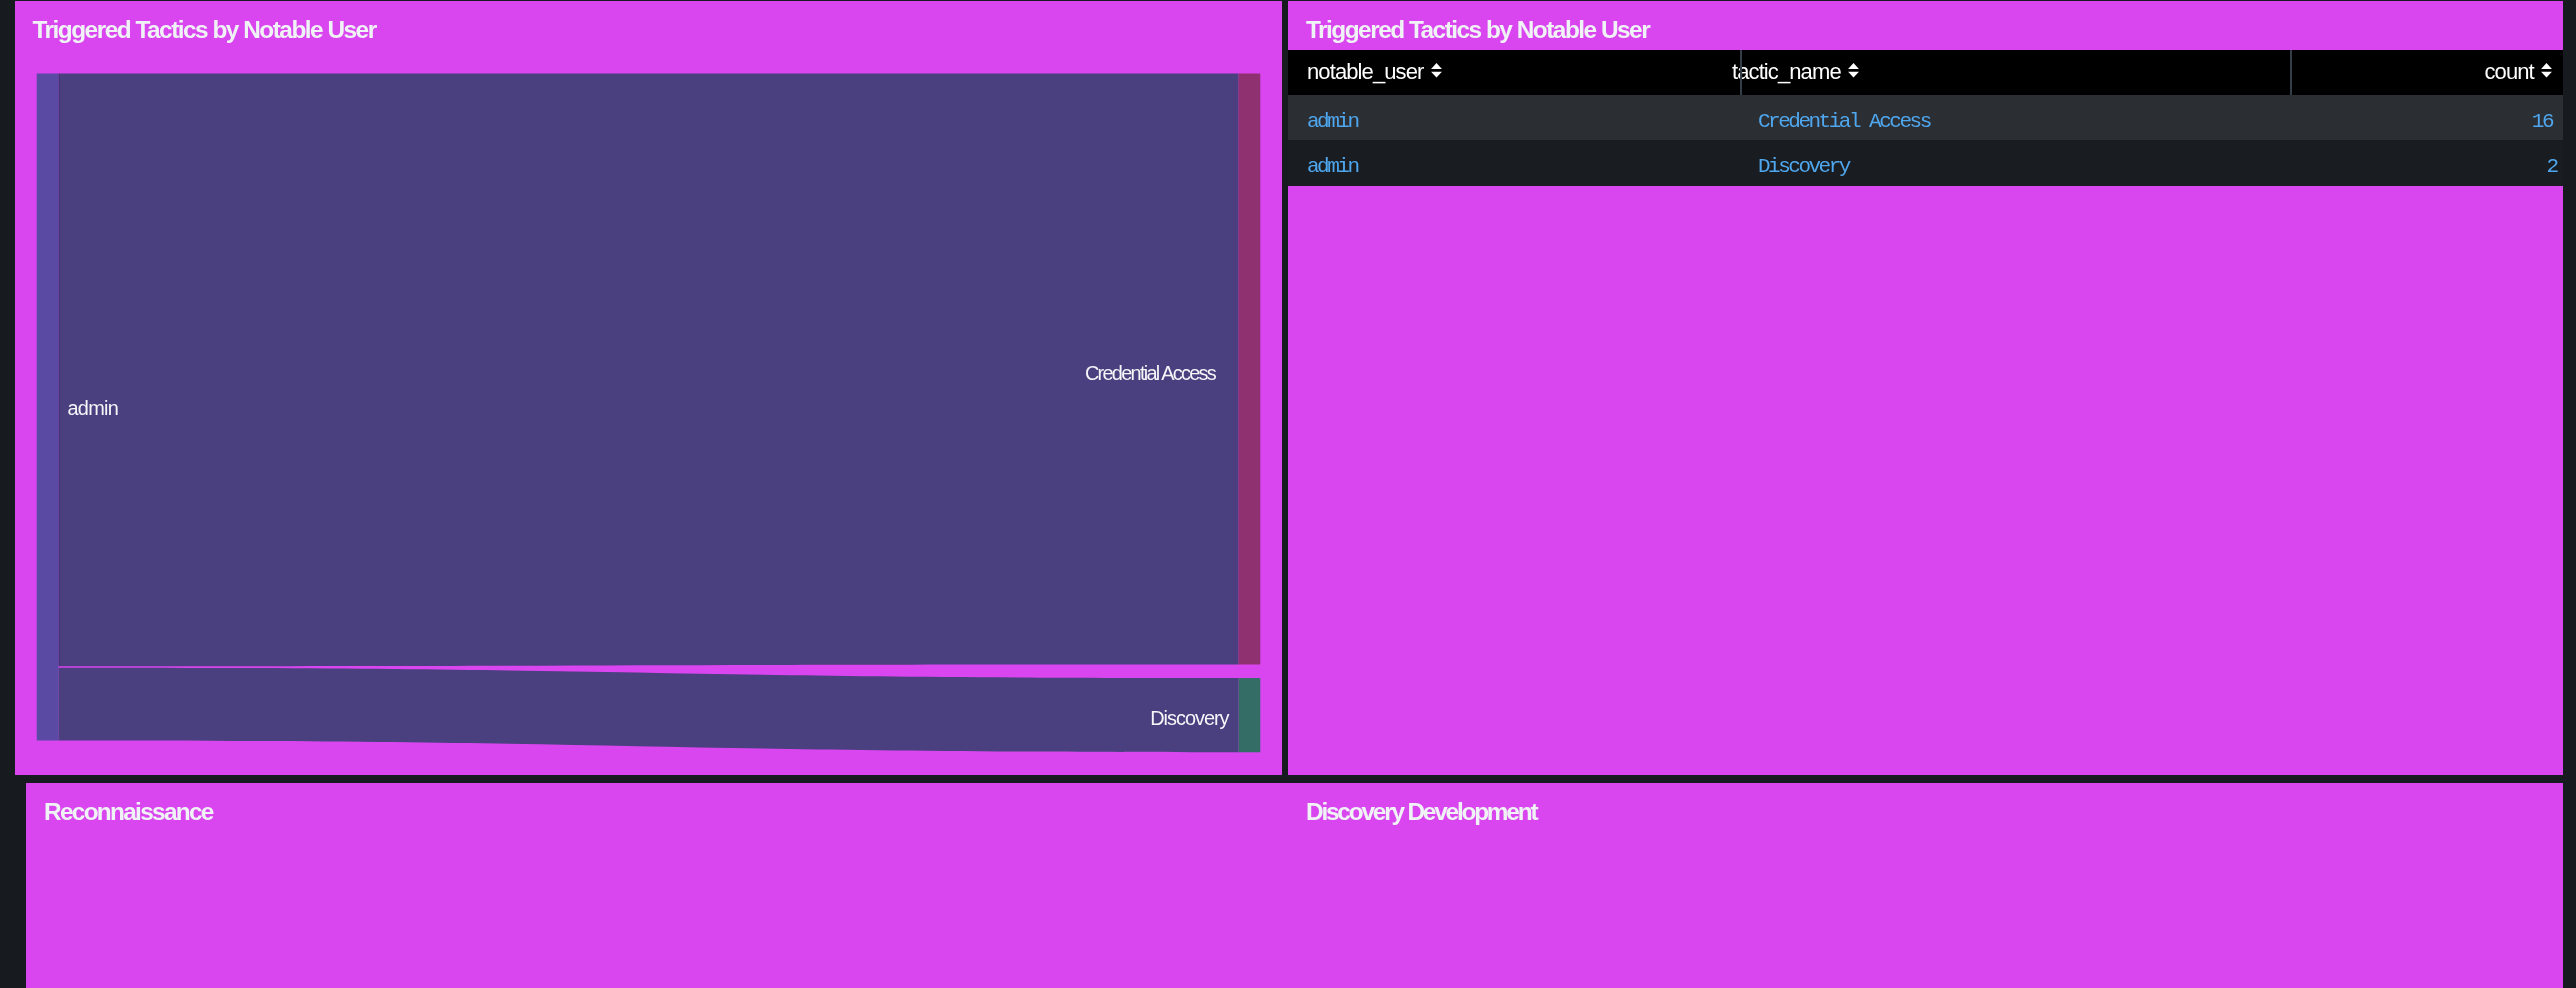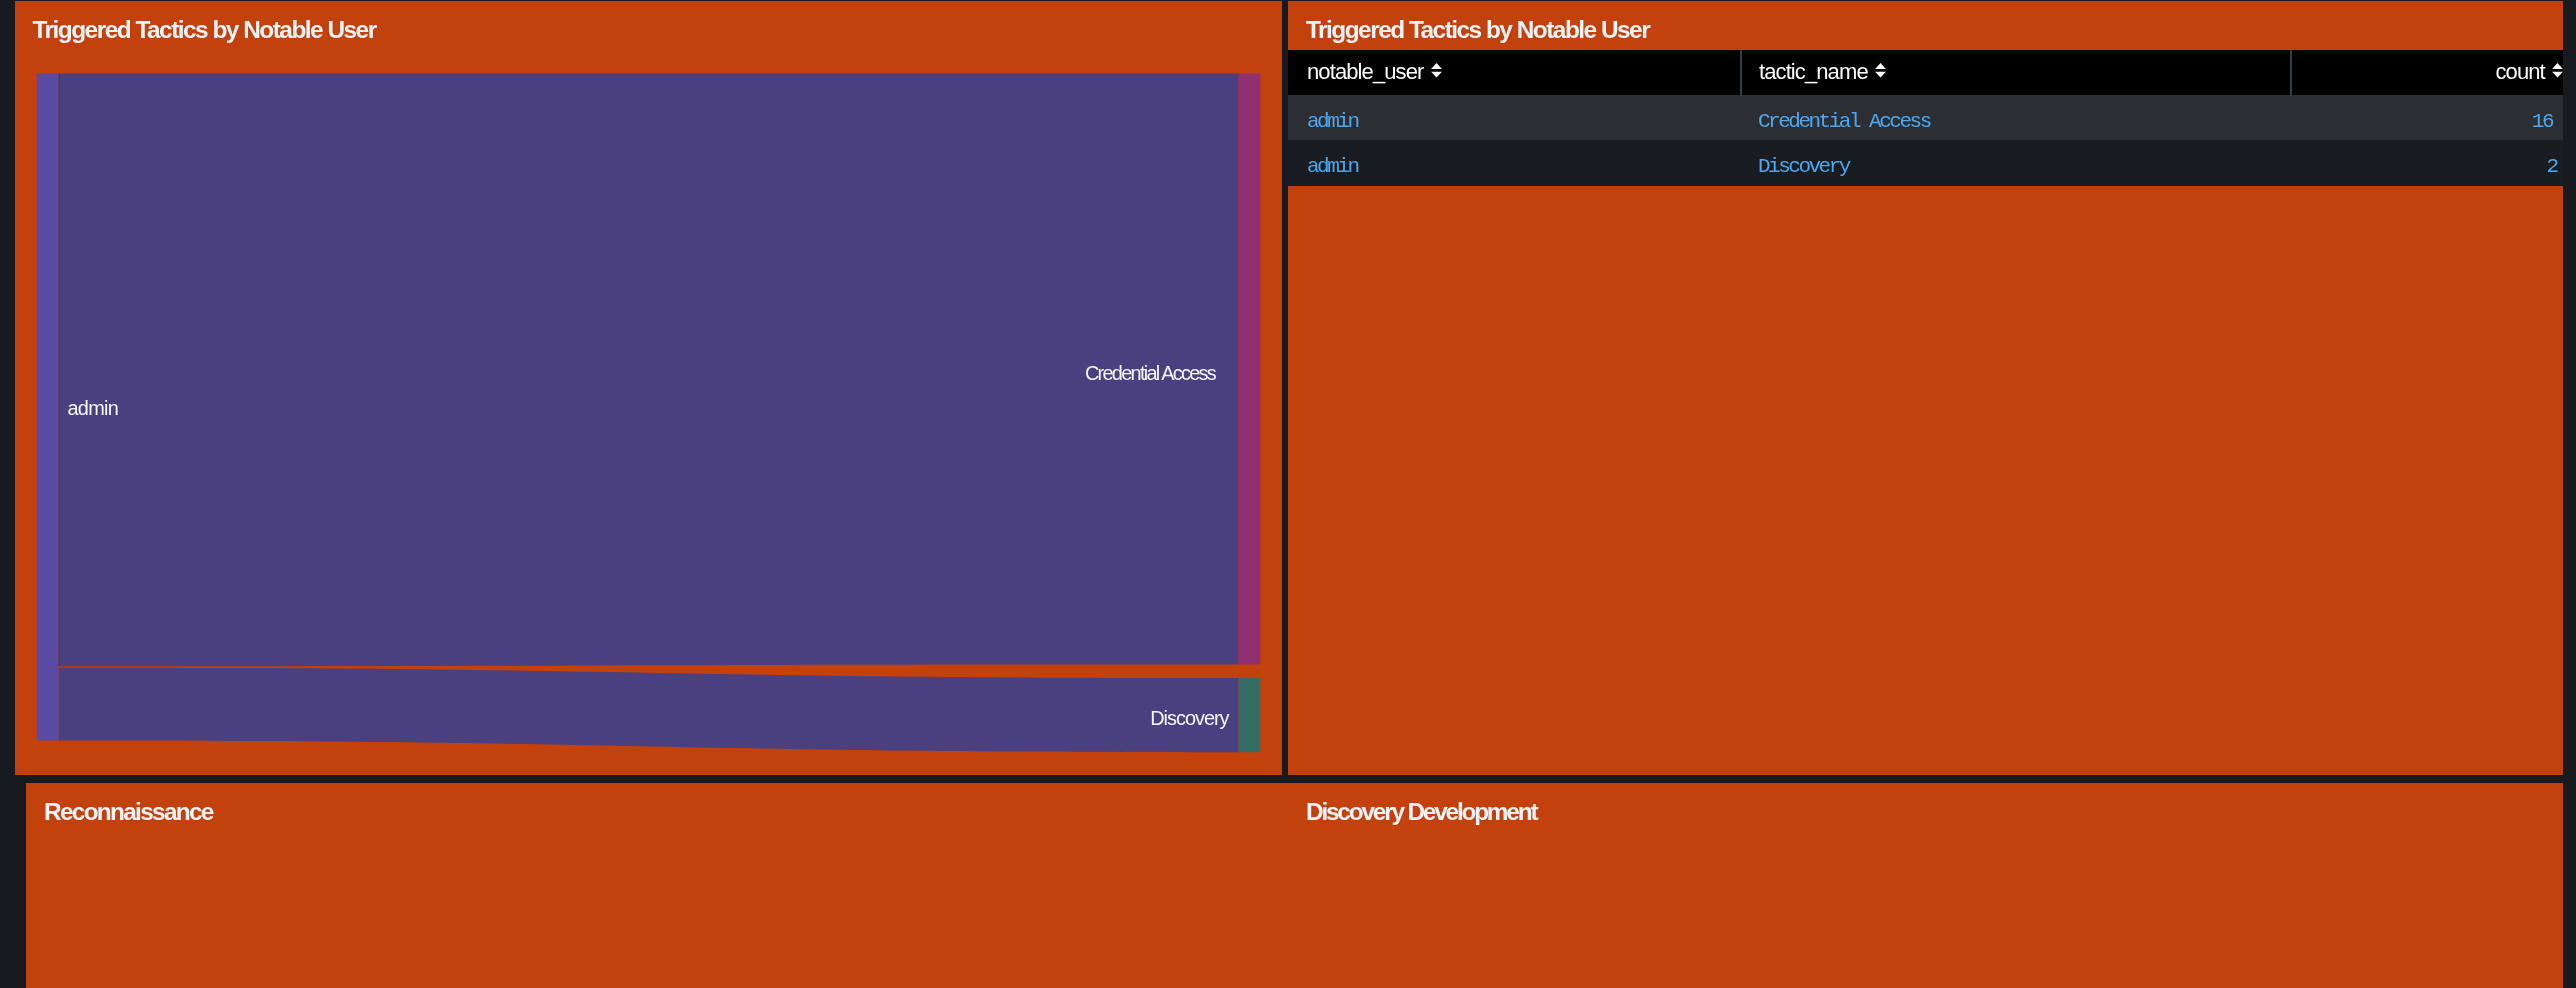--- a/index.html
+++ b/index.html
@@ -1,18 +1,18 @@
 <!DOCTYPE html>
 <html style="font-size:14.5px"><head>
 <meta charset="utf-8">
 <style>
   * { margin:0; padding:0; box-sizing:border-box; }
   html,body { width:2576px; height:988px; background:#171B1F; overflow:hidden;
     font-family:"Liberation Sans", sans-serif; }
-  .panel { position:absolute; background:#c2410c; }
+  .panel { position:absolute; background:#d946ef; }
   .ptitle { position:absolute; left:18px; top:15.4px; font-size:24.4px; font-weight:700;
     color:#F0F3F5; letter-spacing:-1.5px; white-space:nowrap; }
   
   .thead { position:absolute; left:0; top:49px; width:1275px; height:45px; background:#000;text-align:center; }
   .trow  { position:absolute; left:0; width:1275px; height:45px; }
   .hcell { position:absolute; top:0; height:45px; display:flex; align-items:center;
     color:#FFFFFF; font-size:22px; font-weight:400; letter-spacing:-0.9px; }
   .sep { position:absolute; top:0; width:1.8px; height:45px; background:#333E48; }
   .mono { position:absolute; top:4.5px; font-family:"Liberation Mono", monospace; font-size:21px;
     letter-spacing:-2.5px; color:#4FA7EF; line-height:45px; white-space:pre; }
@@ -42,27 +42,27 @@
 
 <div class="panel" style="left:1288px;top:0.9px;width:1275px;height:774px">
   <div class="ptitle">Triggered Tactics by Notable User</div>
   <div class="thead">
     <div class="hcell" style="left:19px">notable_user
       <svg class="sorticon" width="11" height="14.5" viewBox="0 0 12 16">
         <path d="M6 0 L12 6.5 L0 6.5 Z" fill="#fff"></path>
         <path d="M0 9.7 L12 9.7 L6 16 Z" fill="#fff"></path>
       </svg>
     </div>
-    <div class="hcell" style="left:471px">tactic_name
+    <div class="hcell" style="left:444px">tactic_name
       <svg class="sorticon" width="11" height="14.5" viewBox="0 0 12 16">
         <path d="M6 0 L12 6.5 L0 6.5 Z" fill="#fff"></path>
         <path d="M0 9.7 L12 9.7 L6 16 Z" fill="#fff"></path>
       </svg>
     </div>
-    <div class="hcell" style="right:0">count
+    <div class="hcell" style="right:11px">count
       <svg class="sorticon" width="11" height="14.5" viewBox="0 0 12 16">
         <path d="M6 0 L12 6.5 L0 6.5 Z" fill="#fff"></path>
         <path d="M0 9.7 L12 9.7 L6 16 Z" fill="#fff"></path>
       </svg>
     </div>
     <div class="sep" style="left:452px"></div>
     <div class="sep" style="left:1002px"></div>
   </div>
   <div class="trow" style="top:94px;height:45px;background:#2B2E33">
     <div class="mono" style="left:19px">admin</div>

